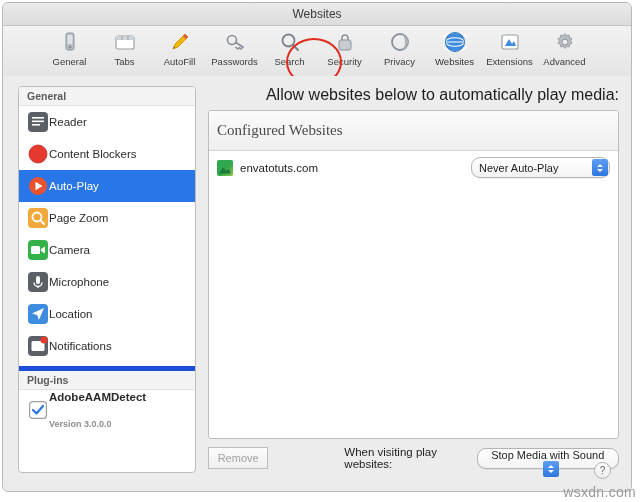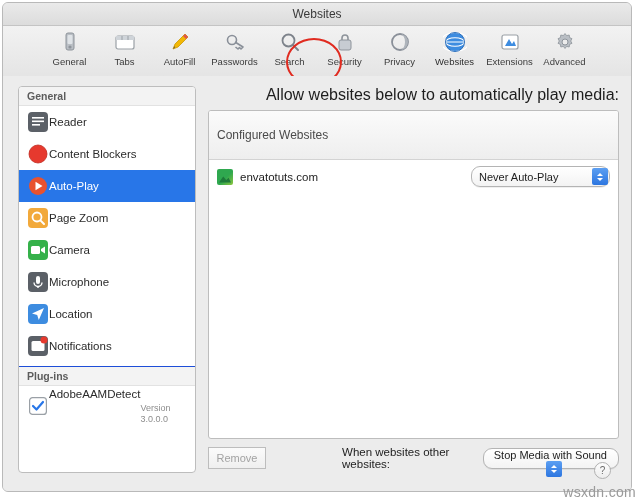--- a/index.html
+++ b/index.html
@@ -149,21 +149,21 @@
   }
   .side-sub {
     font-size: 9px;
     color: #8d8d8d;
     margin-top: 15px;
   }
   .side-row.two-line {
     height: 30px;
     align-items: center;
   }
-  .side-text-col { display: flex; flex-direction: row; line-height: 1.15; }
+  .side-text-col { display: flex; flex-direction: column; line-height: 1.15; font-weight: bold; }
 
   
   #rightpane {
     position: absolute;
     left: 205px;
     top: 10px;
     right: 12px;
     bottom: 8px;
   }
   #allow-label {
@@ -179,23 +179,24 @@
     right: 0;
     height: 327px;
     background: #ffffff;
     border: 1px solid #bdbdbd;
     border-radius: 3px;
     overflow: hidden;
   }
   #list-header {
     background: linear-gradient(#fbfbfb, #eeeeee);
     border-bottom: 1px solid #d3d3d3;
-    font-size: 12px;
+    font-size: 15px;
     color: #4a4a4a;
-    padding: 17px 8px;
+    padding: 11px 8px;
+    font-family: Liberation Serif, serif;
   }
   .site-row {
     display: flex;
     align-items: center;
     padding: 6px 8px 6px 8px;
     gap: 7px;
   }
   .favicon {
     width: 16px;
     height: 16px;
@@ -526,21 +527,21 @@
         <div class="side-icon">
           <svg width="22" height="22" viewBox="0 0 22 22">
             <rect x="1" y="1" width="20" height="20" rx="4" fill="#5b6067"></rect>
             <rect x="4.5" y="6" width="13" height="10" rx="1.5" fill="#ffffff"></rect>
             <circle cx="17" cy="5" r="3.5" fill="#e6392e"></circle>
           </svg>
         </div>
         <span class="side-label">Notifications</span>
       </div>
 
-      <div class="side-group-header" style="margin-top:4px;border-top:1px solid #1d4ed8;">Plug-ins</div>
+      <div class="side-group-header" style="margin-top:4px;border-top:5px solid #1d4ed8;">Plug-ins</div>
 
       <div class="side-row two-line">
         <div class="side-icon">
           <svg width="18" height="18" viewBox="0 0 18 18">
             <rect x="0.6" y="0.6" width="16.8" height="16.8" rx="3" fill="#ffffff" stroke="#9aa0a6" stroke-width="1.2"></rect>
             <path d="M4 9 L7.5 12.5 L14 5" fill="none" stroke="#2876e8" stroke-width="2.2" stroke-linecap="round" stroke-linejoin="round"></path>
           </svg>
         </div>
         <div class="side-text-col">
           <span class="side-label">AdobeAAMDetect</span>
@@ -565,21 +566,21 @@
             <span class="parrows">
               <span class="up"></span>
                 <span class="dn"></span>
             </span>
           </div>
         </div>
       </div>
 
       <div id="bottom-bar">
         <div id="remove-button">Remove</div>
-        <span id="other-sites-label">When websites other websites:</span>
+        <span id="other-sites-label">When visiting play websites:</span>
         <div class="popup" id="popup-other" style="margin-left:6px;">
           <span class="ptext">Stop Media with Sound</span>
           <span class="parrows">
             <span class="up"></span>
               <span class="dn"></span>
           </span>
         </div>
       </div>
 
       <div id="help-button">?</div>

